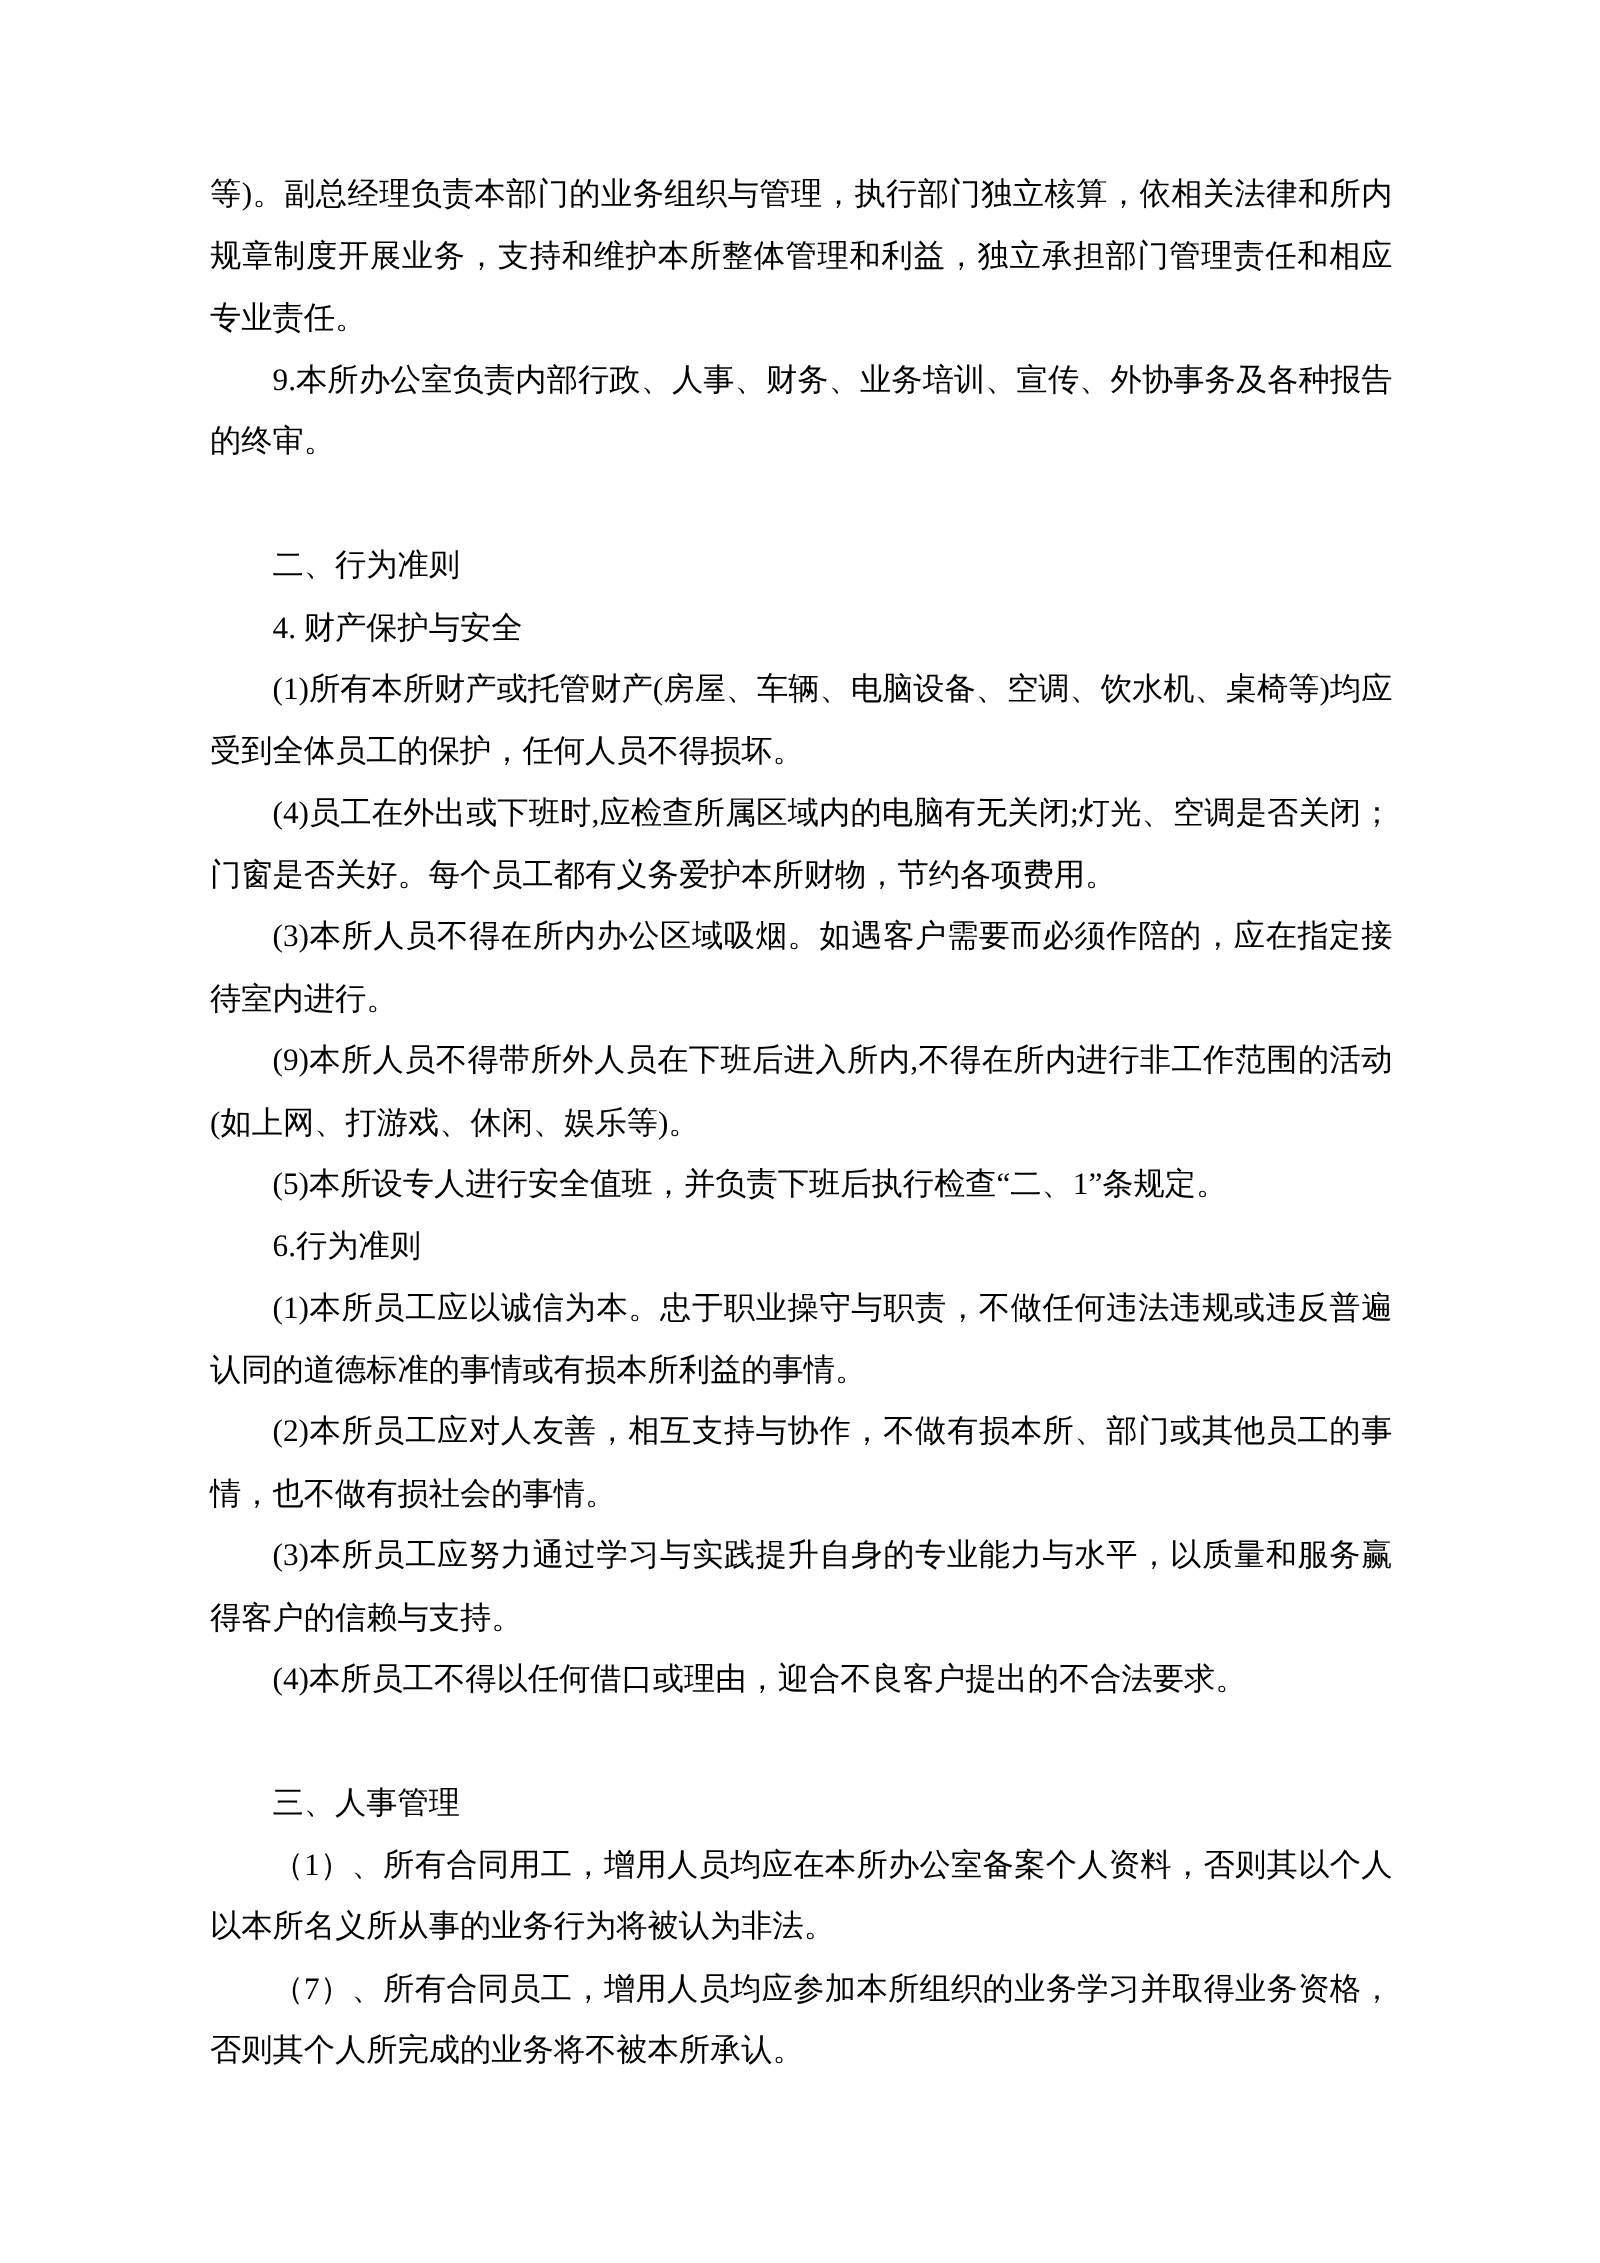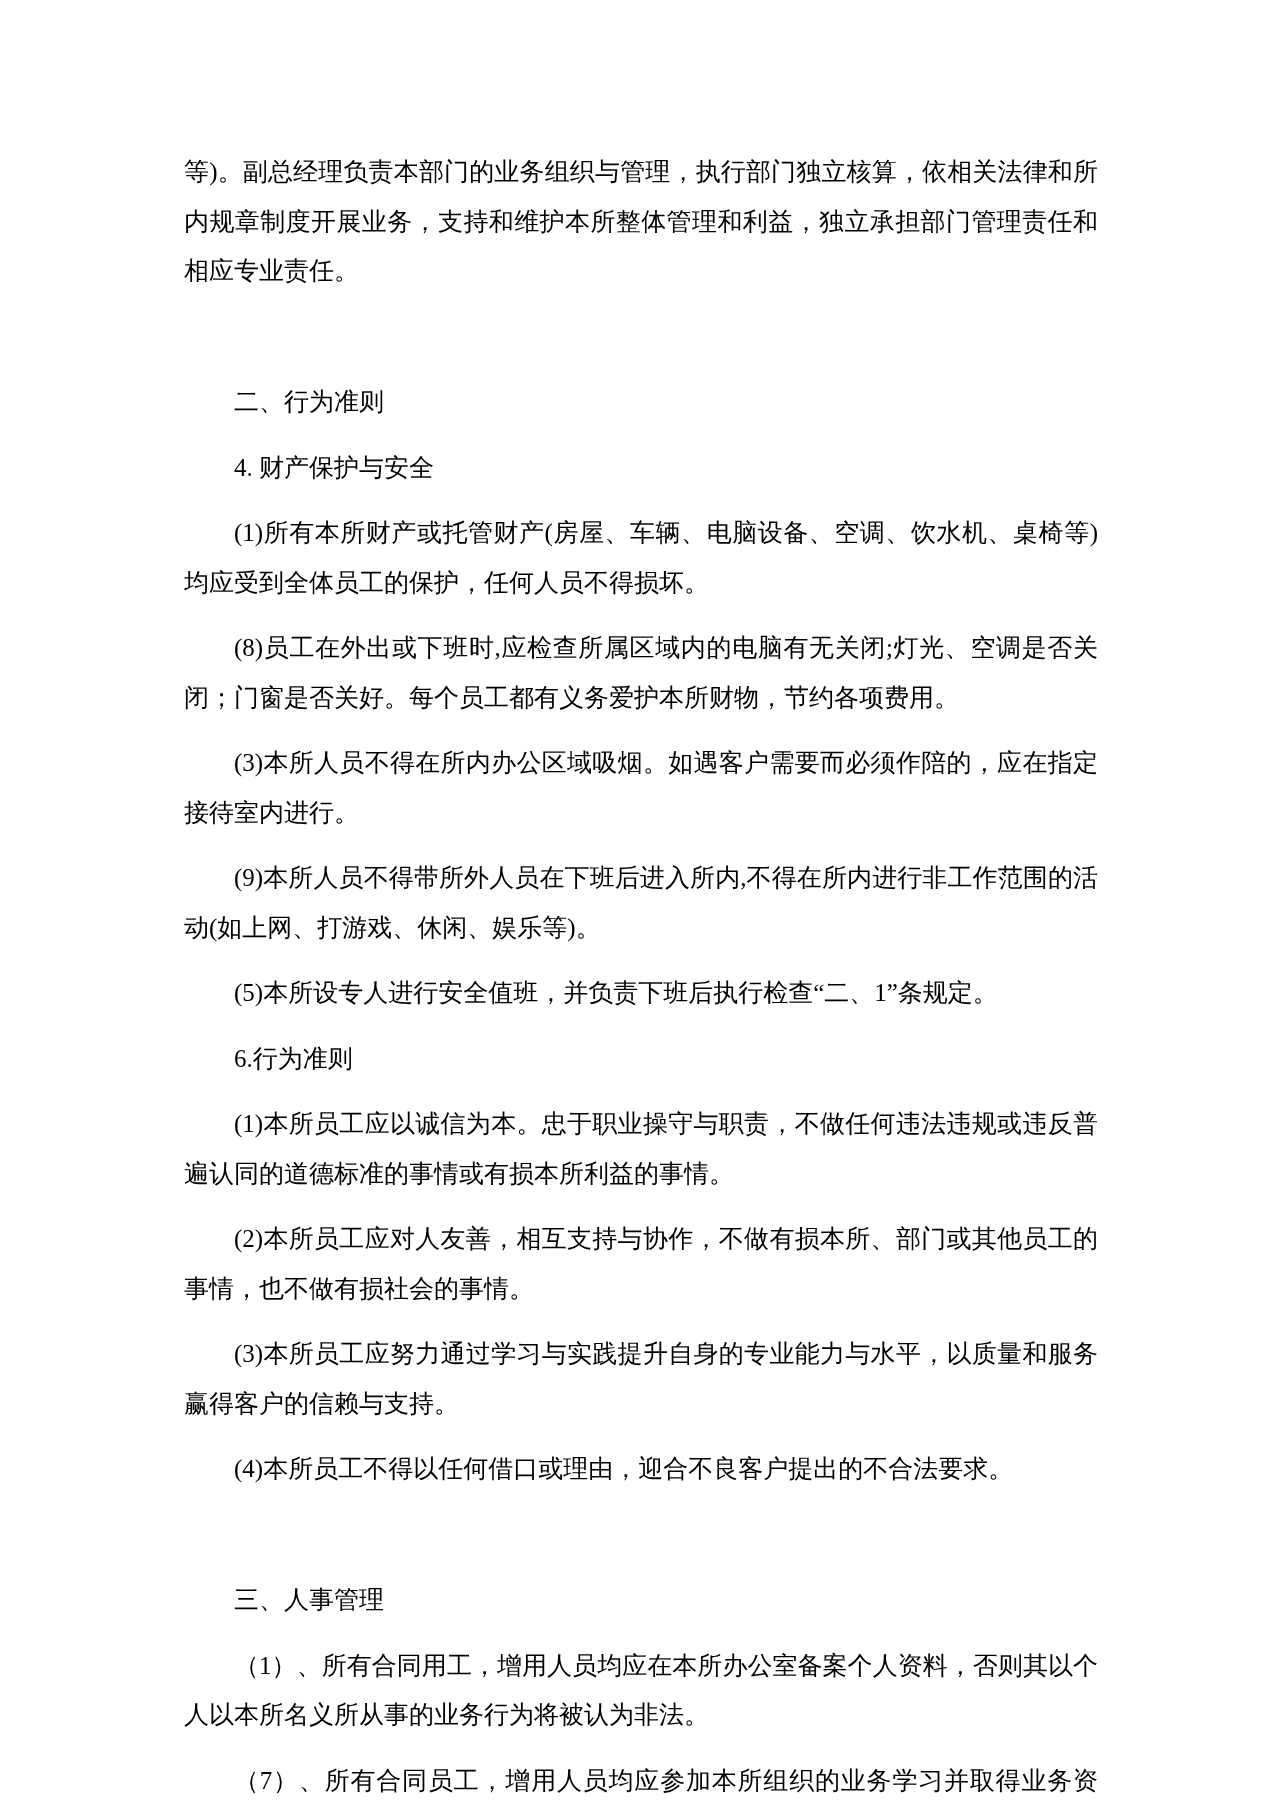--- a/index.html
+++ b/index.html
@@ -15,47 +15,48 @@
     padding: 131px 166px 0 168px;
     background: #ffffff;
     color: #000000;
     font-family: "Liberation Serif", "DejaVu Serif", serif;
     font-size: 25px;
     line-height: 49.5px;
     text-align: justify;
     overflow: hidden;
   }
   .doc-page p {
-    margin: 16px;
+    margin: 0;
     padding: 0;
   }
   .indent {
     text-indent: 2em;
   }
   .spacer {
     height: 49.5px;
   }
 </style>
 </head>
 <body>
 
 <div class="doc-page">
 
   <p>等)。副总经理负责本部门的业务组织与管理，执行部门独立核算，依相关法律和所内规章制度开展业务，支持和维护本所整体管理和利益，独立承担部门管理责任和相应专业责任。</p>
 
+  <p class="indent">9.本所办公室负责内部行政、人事、财务、业务培训、宣传、外协事务及各种报告的终审。</p>
 
   <p class="spacer"></p>
 
   <p class="indent">二、行为准则</p>
 
   <p class="indent">4. 财产保护与安全</p>
 
   <p class="indent">(1)所有本所财产或托管财产(房屋、车辆、电脑设备、空调、饮水机、桌椅等)均应受到全体员工的保护，任何人员不得损坏。</p>
 
-  <p class="indent">(8)员工在外出或下班时,应检查所属区域内的电脑有无关闭;灯光、空调是否关闭；门窗是否关好。每个员工都有义务爱护本所财物，节约各项费用。</p>
+  <p class="indent">(4)员工在外出或下班时,应检查所属区域内的电脑有无关闭;灯光、空调是否关闭；门窗是否关好。每个员工都有义务爱护本所财物，节约各项费用。</p>
 
   <p class="indent">(3)本所人员不得在所内办公区域吸烟。如遇客户需要而必须作陪的，应在指定接待室内进行。</p>
 
   <p class="indent">(9)本所人员不得带所外人员在下班后进入所内,不得在所内进行非工作范围的活动(如上网、打游戏、休闲、娱乐等)。</p>
 
   <p class="indent">(5)本所设专人进行安全值班，并负责下班后执行检查“二、1”条规定。</p>
 
   <p class="indent">6.行为准则</p>
 
   <p class="indent">(1)本所员工应以诚信为本。忠于职业操守与职责，不做任何违法违规或违反普遍认同的道德标准的事情或有损本所利益的事情。</p>

